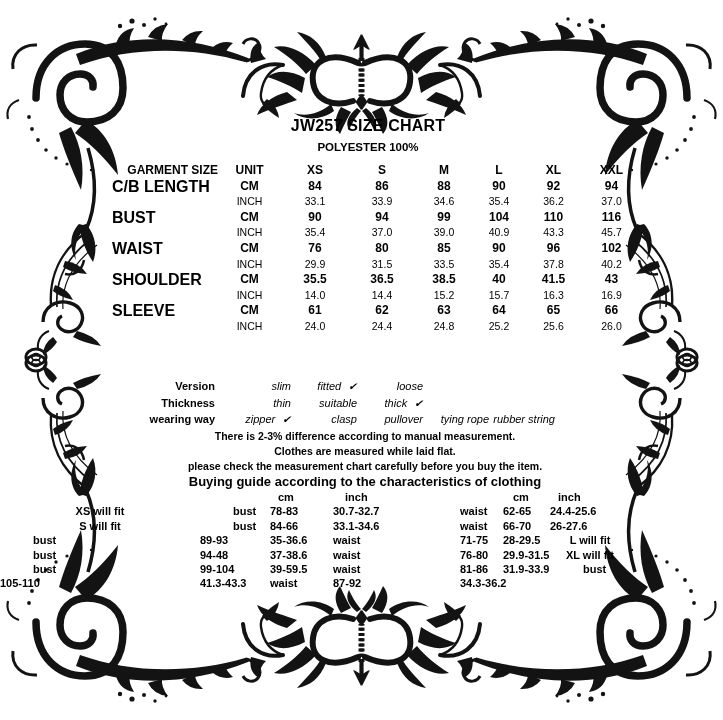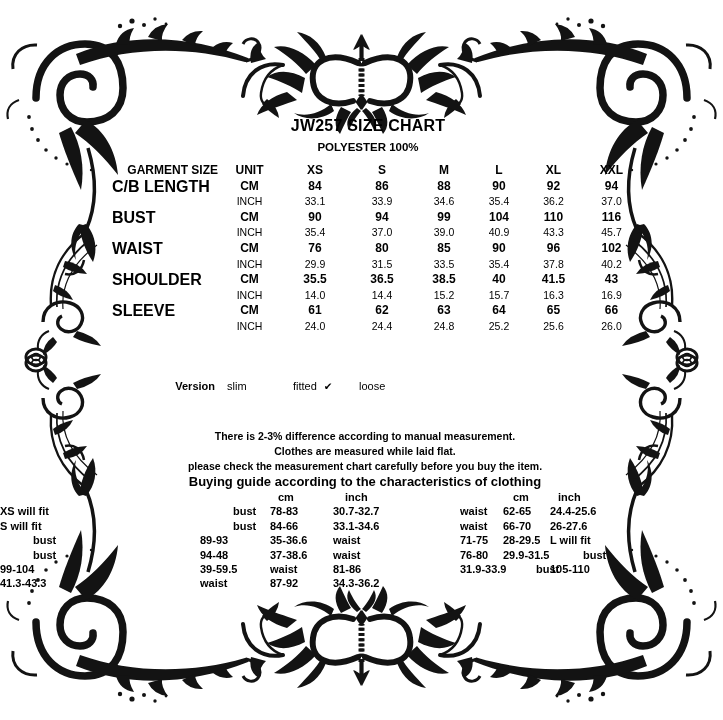--- a/index.html
+++ b/index.html
@@ -19,35 +19,35 @@
   .cell.head{font-weight:bold;font-size:12px;text-align:center;}
   .cell.left{text-align:right;}
   .cell.label{text-align:left;font-weight:bold;font-size:16px;}
   .cell.cm{font-weight:bold;font-size:12px;}
   .cell.inch{font-weight:normal;font-size:10.5px;}
 
   
   .specs{position:absolute;left:108px;top:347px;margin-top:31px;}
   .spec-row{display:flex;height:16.5px;line-height:16.5px;}
   .spec-label{width:107px;text-align:right;font-weight:bold;font-size:11px;padding-right:11px;}
-  .spec-item{min-width:64px;text-align:left;font-size:11px;white-space:nowrap;padding:0 1px;}
+  .spec-item{min-width:64px;text-align:right;font-size:11px;white-space:nowrap;padding:0 1px;font-style:italic;}
   .check{margin-left:7px;font-size:10.5px;}
 
   
   .notes{position:absolute;left:0;top:429px;width:730px;text-align:center;}
   .note-line{height:15px;line-height:15px;font-size:10.5px;font-weight:bold;}
   .guide-heading{position:absolute;left:0;top:474px;width:730px;text-align:center;
       font-size:13px;font-weight:bold;}
 
   
   .guide{position:absolute;left:0;top:490px;display:grid;
       grid-template-columns:200px 70px 63px 127px 43px 47px 80px;}
   .gcell{height:14.4px;line-height:14.4px;font-size:11px;font-weight:bold;
       text-align:left;white-space:nowrap;}
-  .gcell.gsize{text-align:left;}
+  .gcell.gsize{text-align:center;}
   .gcell.gbust{padding-left:33px;}
   .gcell.h2{padding-left:8px;}
   .gcell.h3{padding-left:12px;}
   .gcell.h5{padding-left:10px;}
   .gcell.h6{padding-left:8px;}
 </style>
 </head>
 <body>
 
 <div class="page">
@@ -221,20 +221,34 @@
       <div class="cell inch">26.0</div>
     </div>
 
   <div class="specs" id="specs">
       <div class="spec-row">
         <div class="spec-label">Version</div>
         <div class="spec-item"><span>slim</span></div>
         <div class="spec-item"><span>fitted</span><span class="check">✔</span></div>
         <div class="spec-item"><span>loose</span></div>
       </div>
+      <div class="spec-row">
+        <div class="spec-label">Thickness</div>
+        <div class="spec-item"><span>thin</span></div>
+        <div class="spec-item"><span>suitable</span></div>
+        <div class="spec-item"><span>thick</span><span class="check">✔</span></div>
+      </div>
+      <div class="spec-row">
+        <div class="spec-label">wearing way</div>
+        <div class="spec-item"><span>zipper</span><span class="check">✔</span></div>
+        <div class="spec-item"><span>clasp</span></div>
+        <div class="spec-item"><span>pullover</span></div>
+        <div class="spec-item"><span>tying rope</span></div>
+        <div class="spec-item"><span>rubber string</span></div>
+      </div>
     </div>
 
   <div class="notes" id="notes">
       <div class="note-line">There is 2-3% difference according to manual measurement.</div>
       <div class="note-line">Clothes are measured while laid flat.</div>
       <div class="note-line">please check the measurement chart carefully before you buy the item.</div>
     </div>
   <div class="guide-heading">Buying guide according to the characteristics of clothing</div>
 
   <div class="guide" id="guide">
@@ -265,20 +279,21 @@
       <div class="gcell">waist</div>
       <div class="gcell">71-75</div>
       <div class="gcell">28-29.5</div>
       <div class="gcell gsize">L will fit</div>
       <div class="gcell gbust">bust</div>
       <div class="gcell">94-48</div>
       <div class="gcell">37-38.6</div>
       <div class="gcell">waist</div>
       <div class="gcell">76-80</div>
       <div class="gcell">29.9-31.5</div>
+      <div class="gcell gsize">XL will fit</div>
       <div class="gcell gbust">bust</div>
       <div class="gcell">99-104</div>
       <div class="gcell">39-59.5</div>
       <div class="gcell">waist</div>
       <div class="gcell">81-86</div>
       <div class="gcell">31.9-33.9</div>
       <div class="gcell gbust">bust</div>
       <div class="gcell">105-110</div>
       <div class="gcell">41.3-43.3</div>
       <div class="gcell">waist</div>

